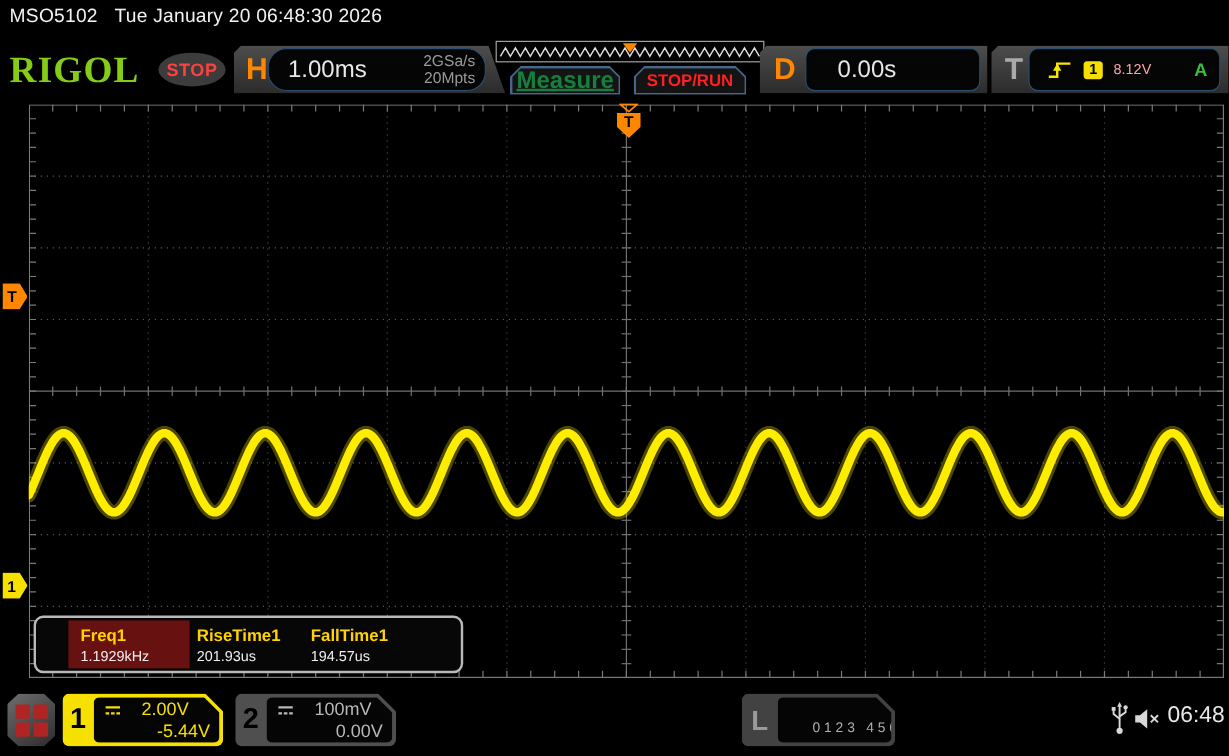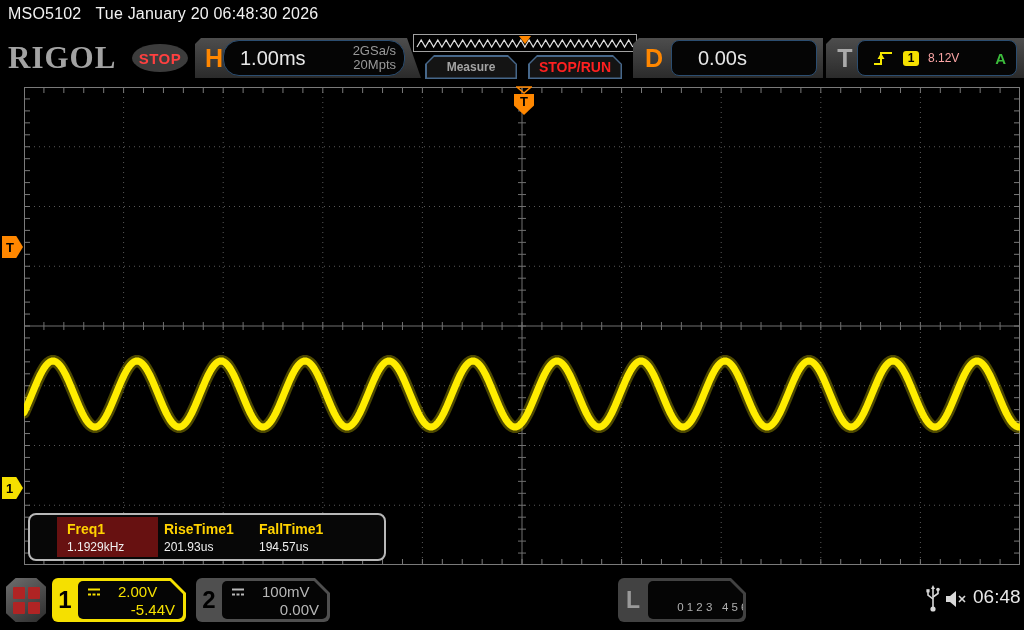--- a/index.html
+++ b/index.html
@@ -6,21 +6,21 @@
   html,body { width:1024px; height:630px; background:#000; overflow:hidden;
               font-family:"Liberation Sans", sans-serif; }
   .abs { position:absolute; }
   #stage { position:relative; width:1024px; height:630px; background:#000; }
 
   
   #titlebar { left:8px; top:5px; color:#f2f2f2; font-size:16px; letter-spacing:.2px; }
   #titlebar .model { margin-right:14px; }
 
   
-  #logo { left:8px; top:40px; color:#a3a3a3; font-family:"Liberation Serif", serif;
+  #logo { left:8px; top:40px; color:#84cc16; font-family:"Liberation Serif", serif;
           font-weight:bold; font-size:31px; letter-spacing:1px; }
   #stop-pill { left:132px; top:44px; width:56px; height:28px; background:#3c3c3c;
                border-radius:50%; display:flex; align-items:center; justify-content:center; }
   #stop-pill span { color:#ff4040; font-weight:bold; font-size:15px; letter-spacing:.5px;text-align:center; }
 
   .hdr-block { top:38px; height:40px; background:linear-gradient(180deg,#4d4d4d,#2b2b2b);
                display:flex; align-items:center; }
   .chamfer-br { clip-path:polygon(6px 0, 100% 0, 100% 100%, 0 100%, 0 6px); }
   .hdr-key { font-weight:bold; font-size:25px; line-height:40px; }
   .key-orange { color:#ff8700; }
@@ -37,21 +37,21 @@
   #preview-strip { left:413px; top:34px; width:224px; height:18px; background:#000;
                    border:1px solid #a0a0a0; }
   #zigzag-svg { position:absolute; left:0; top:0; }
 
   .trap-btn { top:55px; height:24px; background:#46678a;
               clip-path:polygon(9px 0, calc(100% - 9px) 0, 100% 9px, 100% 100%, 0 100%, 0 9px); }
   .trap-btn .fill { position:absolute; left:1.5px; top:1.5px; right:1.5px; bottom:1.5px;
               background:#141414; display:flex; align-items:center; justify-content:center;
               clip-path:polygon(8px 0, calc(100% - 8px) 0, 100% 8px, 100% 100%, 0 100%, 0 8px); }
   #measure-btn { left:425px; width:92px; }
-  #measure-btn .fill span { color:#a3a3a3; font-weight:bold; font-size:12px; }
+  #measure-btn .fill span { color:#15803d; font-weight:bold; font-size:20px;text-decoration:underline; }
   #stoprun-btn { left:528px; width:94px; }
   #stoprun-btn .fill span { color:#ff2020; font-weight:bold; font-size:14px; }
 
   #d-block { left:633px; width:190px; }
   #d-key { margin-left:12px; width:24px; }
   #d-inner { position:absolute; left:38px; top:2px; width:146px; display:flex;
              align-items:center; padding-left:26px; }
   #d-value { color:#e8e8e8; font-size:20px; }
 
   #t-block { left:826px; width:198px; clip-path:polygon(6px 0, 100% 0, 100% 100%, 0 100%, 0 6px); }

